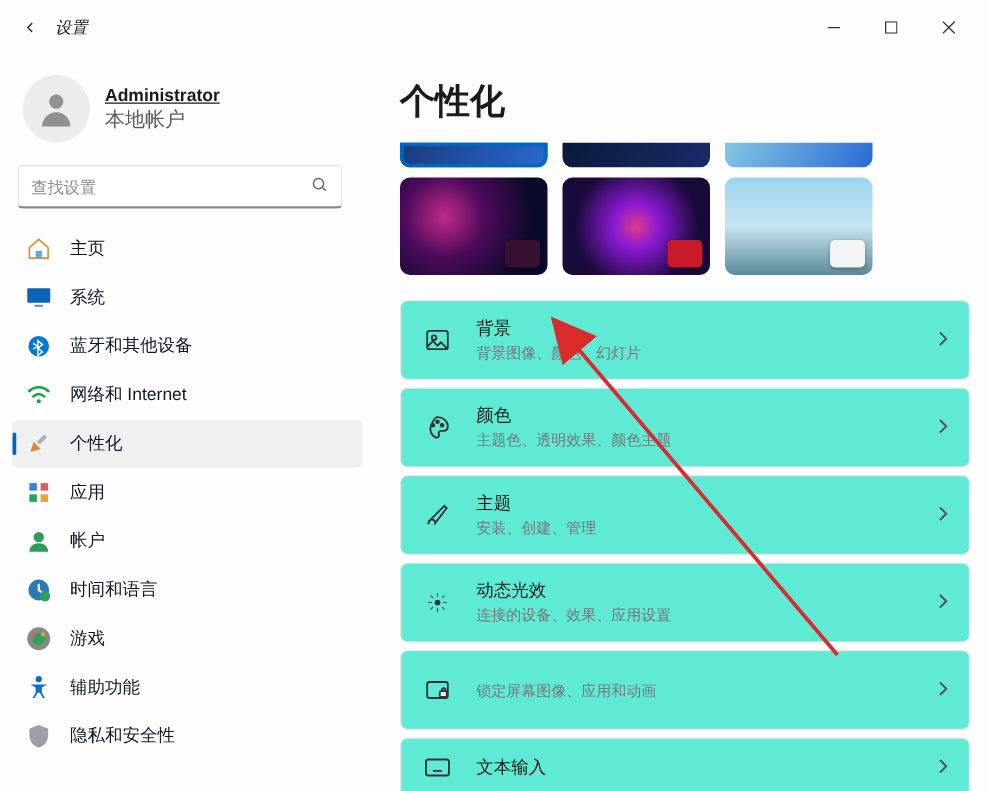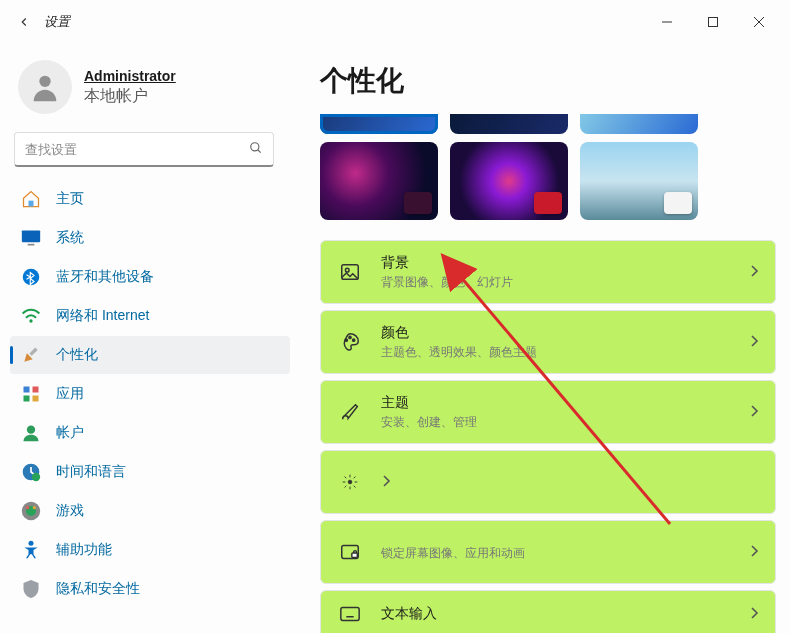--- a/index.html
+++ b/index.html
@@ -91,21 +91,21 @@
   }
   .nav-item.active::before {
     content:"";
     position:absolute; left:0; top:10px; bottom:10px;
     width:3px; background:#0067c0; border-radius:2px;
   }
   .nav-item .nicon {
     width:22px; height:22px; margin-right:14px;
     display:flex;align-items:center;justify-content:center;
   }
-  .nav-item .nlabel { color:#0369a1;text-align:right; }
+  .nav-item .nlabel { color:#0f172a;text-align:right; }
   
   .main {
     flex:1;
     padding: 18px 14px 0 20px;
     overflow:hidden;
     position:relative;
   }
   .page-title {
     font-size: 28px;
     font-weight: 600;
@@ -138,21 +138,21 @@
   }
   .theme-strip .tile.sel {
     outline: 3px solid #0067c0;
     outline-offset: -3px;
   }
   .settings-list {
     margin-top: 20px;
     display:flex; flex-direction:column; gap:6px;
   }
   .setting-row {
-    background:#bef264;
+    background:#5eead4;
     border:1px solid #e4e4e4;
     border-radius:6px;
     height:64px;
     display:flex; align-items:center;
     padding: 0 16px;
   }
   .setting-row .sicon {
     width:26px; height:26px;
     display:flex;align-items:center;justify-content:center;
     margin-right:18px;
@@ -423,20 +423,24 @@
                 <line x1="12" y1="17" x2="12" y2="20"></line>
                 <line x1="4" y1="12" x2="7" y2="12"></line>
                 <line x1="17" y1="12" x2="20" y2="12"></line>
                 <line x1="6" y1="6" x2="8" y2="8"></line>
                 <line x1="16" y1="16" x2="18" y2="18"></line>
                 <line x1="18" y1="6" x2="16" y2="8"></line>
                 <line x1="8" y1="16" x2="6" y2="18"></line>
               </g>
             </svg>
         </span>
+        <div class="texts">
+          <div class="t1">动态光效</div>
+          <div class="t2">连接的设备、效果、应用设置</div>
+        </div>
         <span class="chev">
           <svg width="10" height="14" viewBox="0 0 10 14" fill="none" stroke="#555" stroke-width="1.6">
               <path d="M3 2l5 5-5 5"></path>
             </svg>
         </span>
       </div>
 
       <div class="setting-row">
         <span class="sicon">
           <svg width="22" height="22" viewBox="0 0 24 24" fill="none" stroke="#333" stroke-width="1.6">

